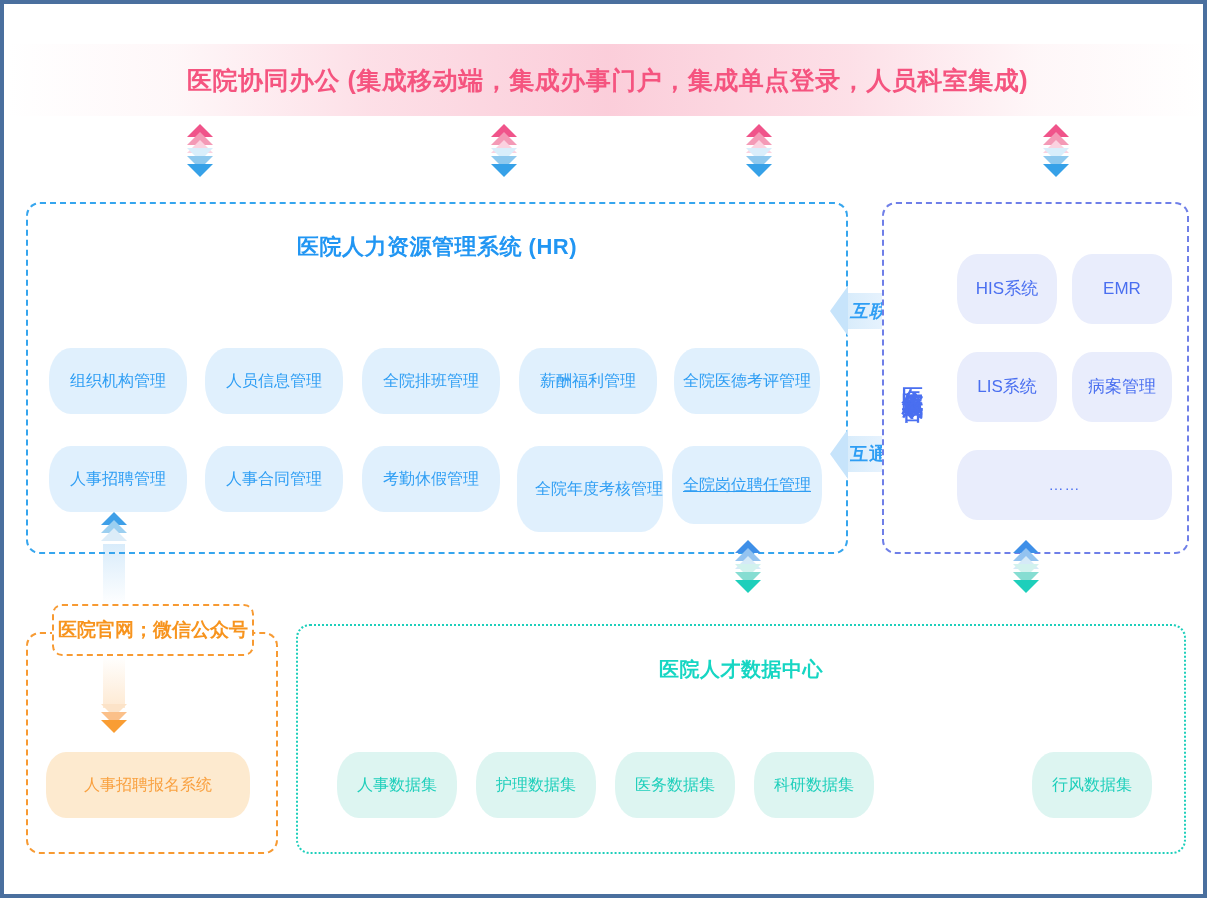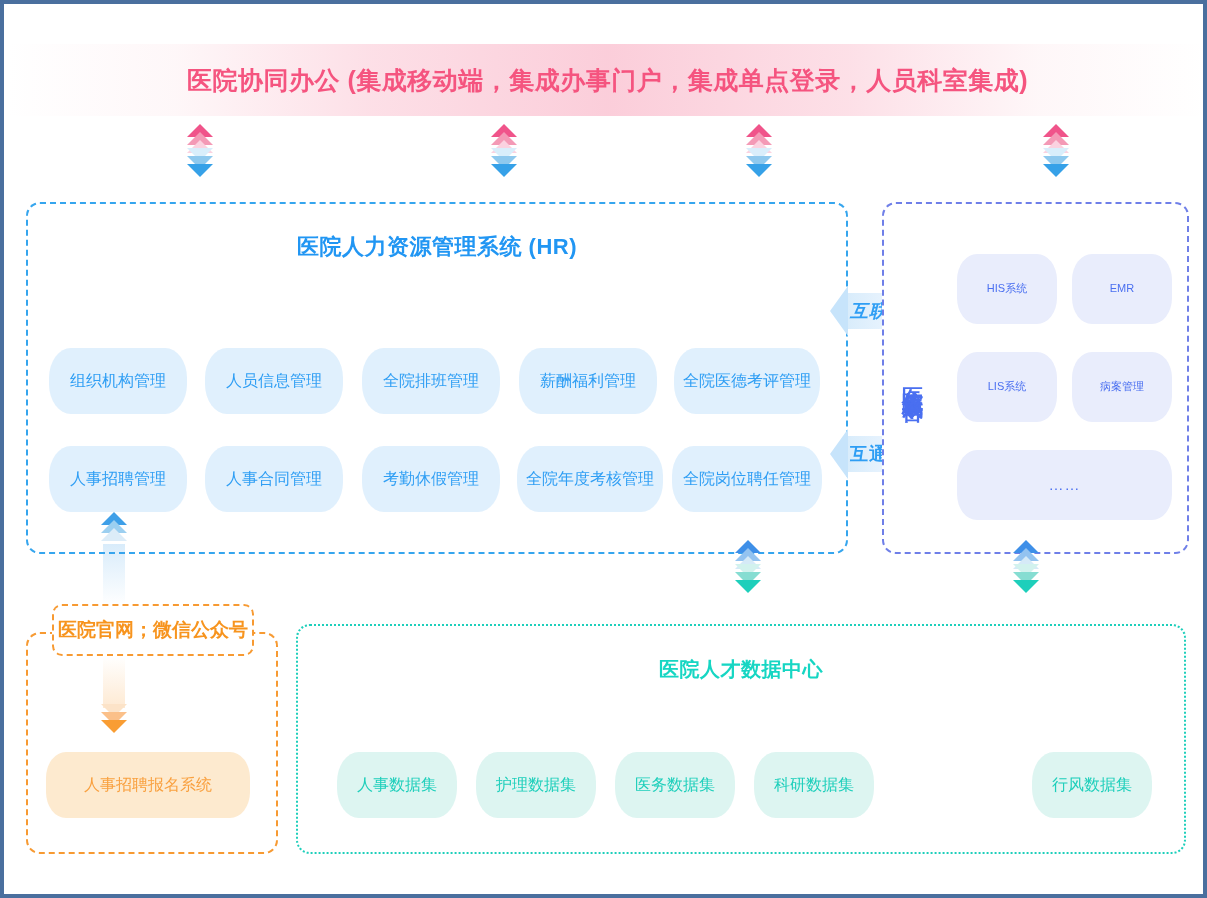--- a/index.html
+++ b/index.html
@@ -89,21 +89,21 @@
     position:absolute;box-sizing:border-box;
     display:flex;align-items:center;justify-content:center;
     text-align:center;line-height:1.2;
   }
   .card.hr{
     background:#e0f0fd;border-radius:22px/30px;
     color:#2f9ef4;font-size:16px;
   }
   .card.sys{
     background:#e9edfc;border-radius:20px/26px;
-    color:#4a6ff0;font-size:11px;
+    color:#4a6ff0;font-size:17px;
   }
   .card.ds{
     background:#ddf5f1;border-radius:22px/30px;
     color:#1ecfbb;font-size:16px;
   }
   .card.recruit{
     background:#fdeacf;border-radius:20px/26px;
     color:#f9a03f;font-size:16px;
   }
 
@@ -212,24 +212,24 @@
 
   <div class="card hr" style="left:45px;top:442px;width:138px;height:66px;">
     <span>人事招聘管理</span>
   </div>
   <div class="card hr" style="left:201px;top:442px;width:138px;height:66px;">
     <span>人事合同管理</span>
   </div>
   <div class="card hr" style="left:358px;top:442px;width:138px;height:66px;">
     <span>考勤休假管理</span>
   </div>
-  <div class="card hr" style="left:513px;top:442px;width:146px;height:66px;">
+  <div class="card hr" style="left:513px;top:442px;width:146px;height:86px;justify-content:flex-end;">
     <span>全院年度考核管理</span>
   </div>
-  <div class="card hr" style="left:668px;top:442px;width:150px;height:66px;">
+  <div class="card hr" style="left:668px;top:442px;width:150px;height:78px;text-decoration:underline;">
     <span>全院岗位聘任管理</span>
   </div>
 
   <div class="hlink" style="left:826px;top:277px;font-style:italic;">
     <div class="bar"></div>
     <div class="tipL"></div>
     <div class="tipR"></div>
     <div class="lbl">互联</div>
   </div>
   <div class="hlink" style="left:826px;top:420px;">

